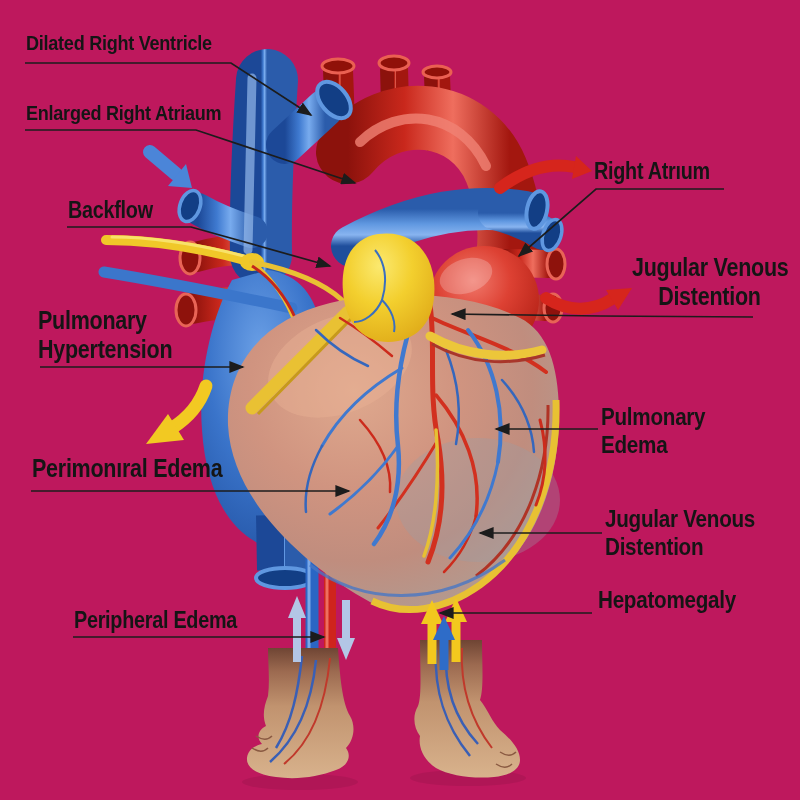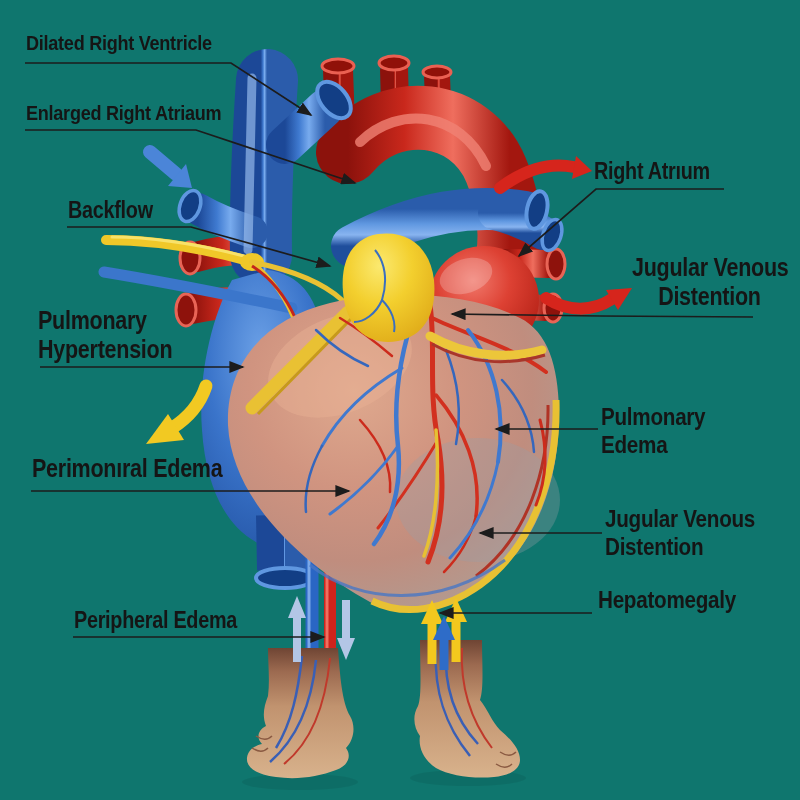--- a/index.html
+++ b/index.html
@@ -1,16 +1,16 @@
 <!DOCTYPE html>
 <html><head>
 <meta charset="utf-8">
 <style>
   html,body{margin:0;padding:0;background:#fff;}
-  .canvas{position:relative;width:800px;height:800px;background:#0f766e;overflow:hidden;
+  .canvas{position:relative;width:800px;height:800px;background:#be185d;overflow:hidden;
           font-family:"Liberation Sans",sans-serif;}
   svg{position:absolute;left:0;top:0;}
   .lbl{position:absolute;font-weight:700;color:#151515;letter-spacing:-0.3px;
        line-height:1.16;white-space:nowrap;transform:scaleX(.86);transform-origin:0 0;}
   .lbl span{display:block;}
   .ctr{text-align:center;}
 </style>
 </head>
 <body>
 

